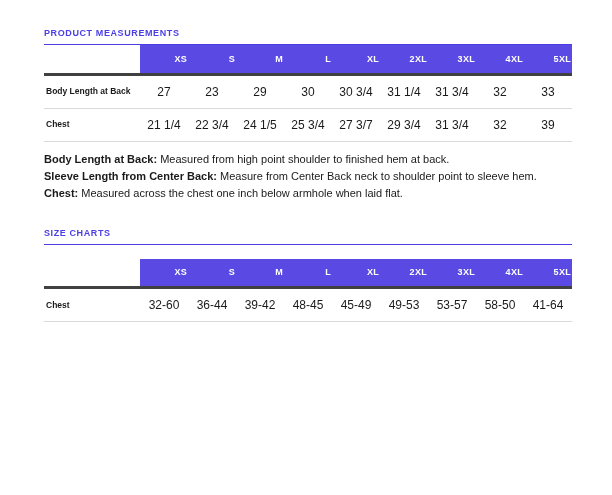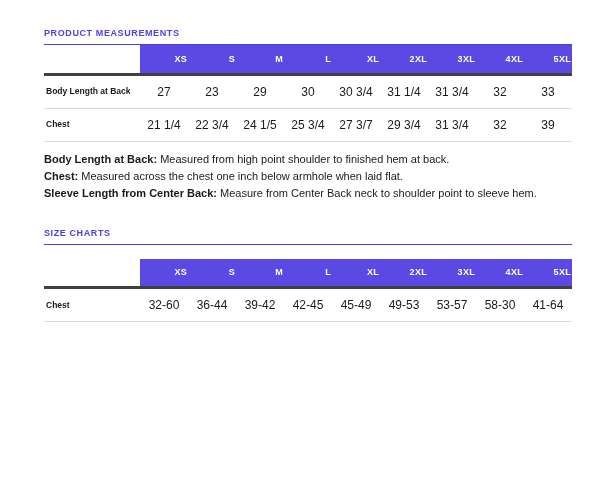--- a/index.html
+++ b/index.html
@@ -136,24 +136,24 @@
           <td>39</td>
         </tr>
       </tbody>
     </table>
 
     <div class="notes">
       <div>
         <span class="k">Body Length at Back:</span><span> Measured from high point shoulder to finished hem at back.</span>
       </div>
       <div>
-        <span class="k">Chest:</span><span> Measured across the chest one inch below armhole when laid flat.</span>
+        <span class="k">Sleeve Length from Center Back:</span><span> Measure from Center Back neck to shoulder point to sleeve hem.</span>
       </div>
       <div>
-        <span class="k">Sleeve Length from Center Back:</span><span> Measure from Center Back neck to shoulder point to sleeve hem.</span>
+        <span class="k">Chest:</span><span> Measured across the chest one inch below armhole when laid flat.</span>
       </div>
     </div>
   </div>
 
   <div class="spacer-lg"></div>
 
   <div>
     <div class="section-title">SIZE CHARTS</div>
     <div class="section-rule"></div>
 
@@ -173,24 +173,24 @@
           <th>4XL</th>
           <th>5XL</th>
         </tr>
       </thead>
       <tbody>
         <tr>
           <td class="rowlabel lbl-col">Chest</td>
           <td>32-60</td>
           <td>36-44</td>
           <td>39-42</td>
-          <td>42-45</td>
+          <td>48-45</td>
           <td>45-49</td>
           <td>49-53</td>
           <td>53-57</td>
-          <td>58-30</td>
+          <td>58-50</td>
           <td>41-64</td>
         </tr>
       </tbody>
     </table>
   </div>
 
 </div>
 
 </body></html>

